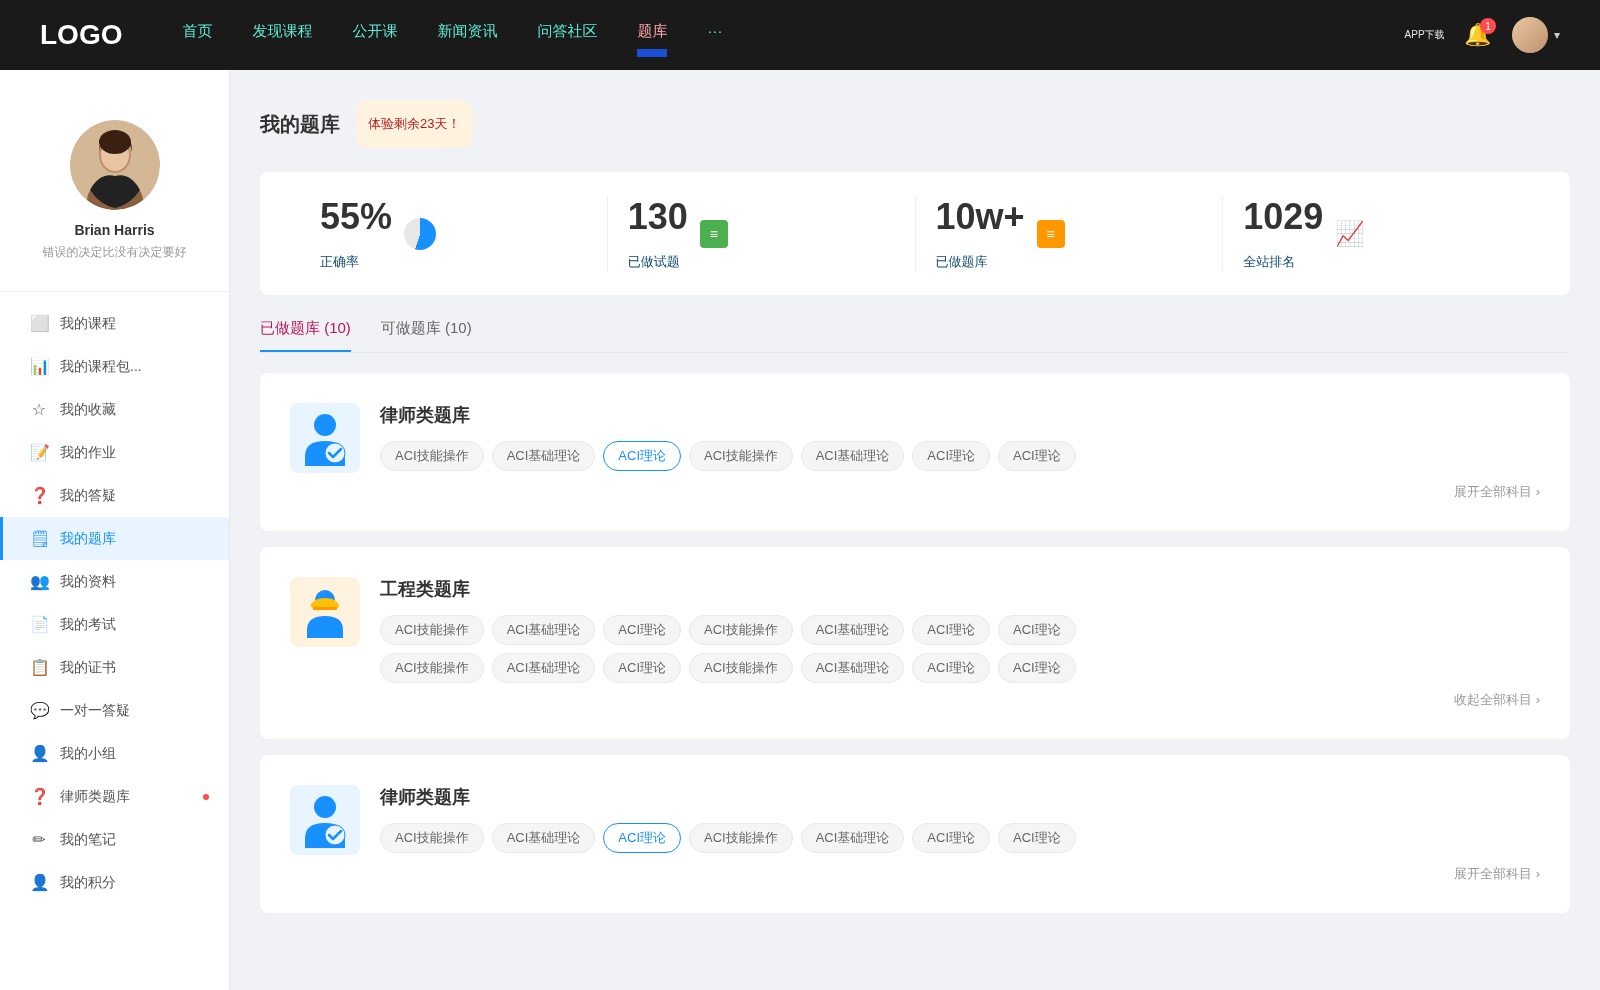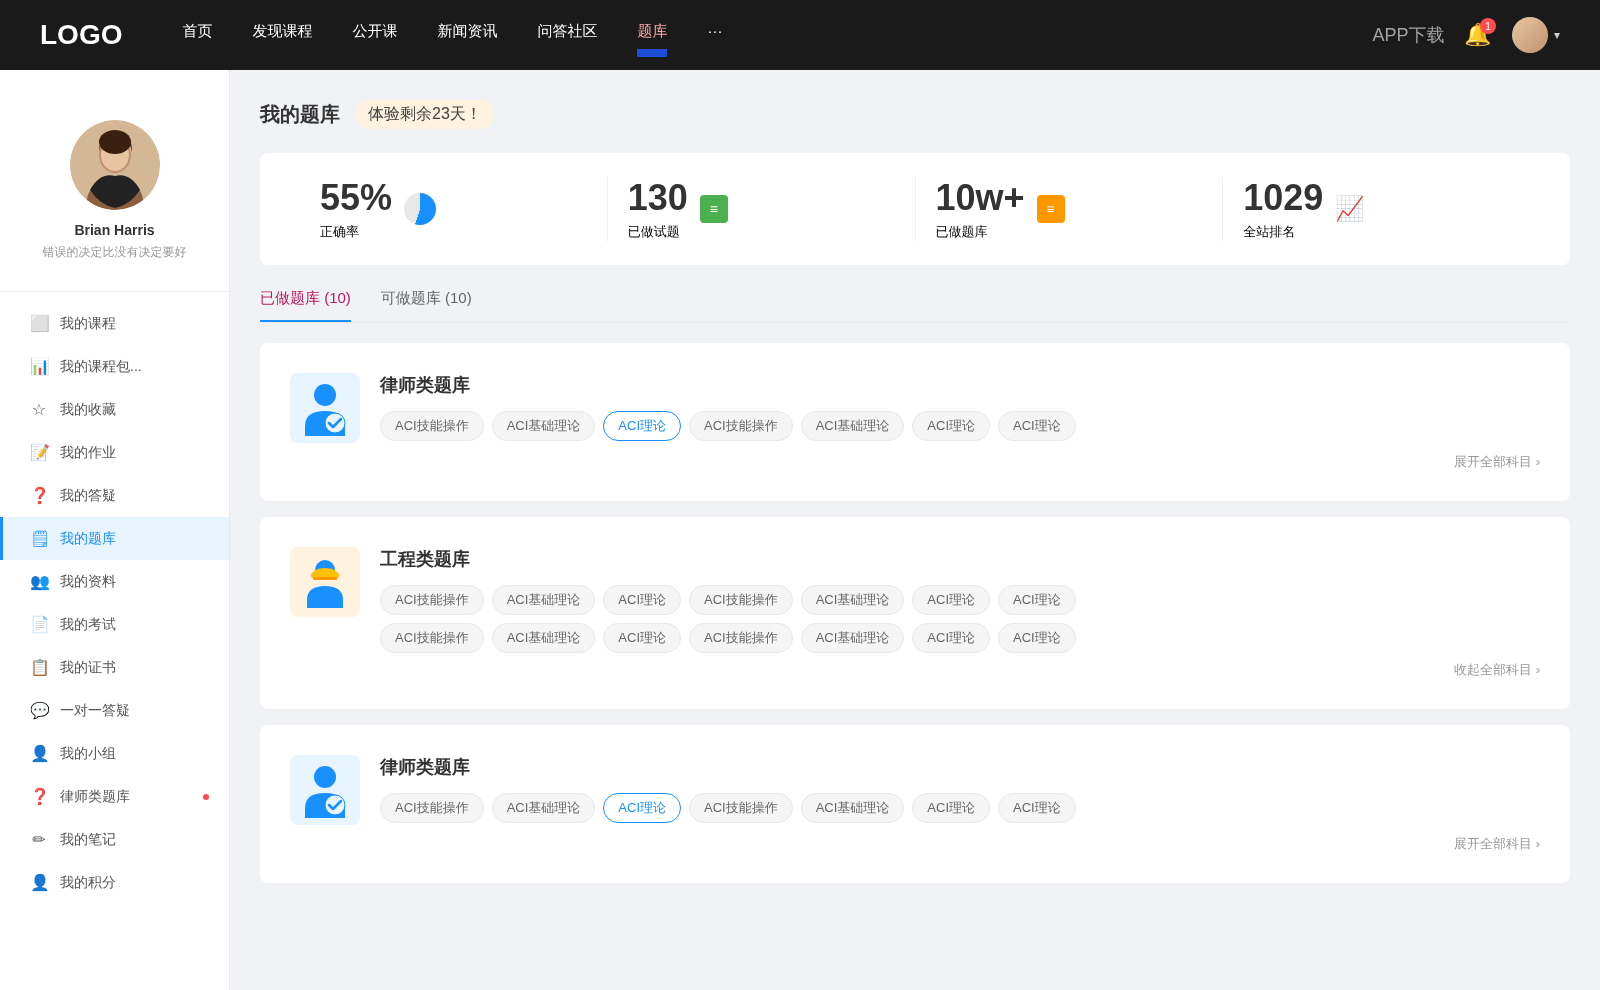--- a/index.html
+++ b/index.html
@@ -2,24 +2,24 @@
 <html><head>
   <meta charset="utf-8">
   <style>
     * { margin: 0; padding: 0; box-sizing: border-box; }
     body { font-family: -apple-system, BlinkMacSystemFont, 'PingFang SC', 'Microsoft YaHei', sans-serif; background: #f0f2f5; width: 1600px; min-height: 990px; overflow-x: hidden; }
 
     
     .header { background: #1a1a1a; height: 70px; display: flex; align-items: center; padding: 0 40px; position: fixed; top: 0; left: 0; right: 0; z-index: 100; }
     .logo { color: white; font-size: 28px; font-weight: bold; margin-right: 60px; }
     .nav { display: flex; gap: 40px; flex: 1; }
-    .nav-item { color: #ffffff; font-size: 15px; cursor: pointer; padding: 8px 0; text-decoration: none; }
+    .nav-item { color: #5eead4; font-size: 15px; cursor: pointer; padding: 8px 0; text-decoration: none; }
     .nav-item.active { color: #fca5a5; border-bottom: 8px solid #1d4ed8; }
     .header-right { display: flex; align-items: center; gap: 20px; }
-    .app-download { color: #a3a3a3; font-size: 18px; cursor: pointer; margin-left: 42px; }
+    .app-download { color: #e5e5e5; font-size: 10px; cursor: pointer; margin-left: 42px; }
     .avatar-wrapper { display: flex; align-items: center; gap: 6px; cursor: pointer; }
     .avatar { width: 36px; height: 36px; border-radius: 50%; background: #888; overflow: hidden; }
     .chevron { color: #ccc; font-size: 12px; }
 
     
     .main-layout { display: flex; padding-top: 70px; min-height: 990px; }
 
     
     .sidebar { width: 230px; background: #fff; padding: 30px 0; flex-shrink: 0; border-right: 1px solid #e8e8e8; }
     .user-profile { text-align: center; padding: 20px 20px 30px; border-bottom: 1px solid #f0f0f0; }
@@ -32,28 +32,28 @@
     .menu-item { display: flex; align-items: center; gap: 12px; padding: 12px 30px; cursor: pointer; font-size: 14px; color: #555; transition: all 0.2s; position: relative; }
     .menu-item.active { color: #1890ff; background: #e8f4ff; }
     .menu-item.active::before { content: ''; position: absolute; left: 0; top: 0; bottom: 0; width: 3px; background: #1890ff; }
     .menu-icon { font-size: 16px; width: 18px; text-align: center; }
     .menu-dot { width: 6px; height: 6px; background: #ff4d4f; border-radius: 50%; position: absolute; right: 20px; top: 50%; transform: translateY(-50%); }
 
     
     .content { flex: 1; padding: 30px; }
     .page-header { display: flex; align-items: center; gap: 16px; margin-bottom: 24px; }
     .page-title { font-size: 20px; font-weight: 600; color: #333; }
-    .trial-badge { background: #fff3e0; color: #404040; font-size: 16px; padding: 4px 12px; border-radius: 12px; }
+    .trial-badge { background: #fff3e0; color: #b91c1c; font-size: 13px; padding: 15px 12px; border-radius: 12px; }
 
     
     .stats-bar { display: flex; background: white; border-radius: 8px; padding: 24px 40px; margin-bottom: 24px; gap: 0; }
     .stat-item { flex: 1; display: flex; align-items: center; padding: 0 20px; border-right: 1px solid #f0f0f0; }
     .stat-item:last-child { border-right: none; }
     .stat-number { font-size: 36px; font-weight: 600; color: #333; }
-    .stat-label { font-size: 13px; color: #000000; margin-top: 4px; }
+    .stat-label { font-size: 13px; color: #0c4a6e; margin-top: 15px; }
 
     
     .tabs { display: flex; gap: 30px; margin-bottom: 20px; border-bottom: 1px solid #e8e8e8; padding-bottom: 0; }
     .tab { font-size: 15px; color: #666; cursor: pointer; padding-bottom: 12px; border-bottom: 2px solid transparent; }
     .tab.active { color: #be185d; border-bottom: 2px solid #1890ff; font-weight: 500; }
 
     
     .qbank-card { background: white; border-radius: 8px; padding: 30px; margin-bottom: 16px; }
     .qbank-header { display: flex; align-items: flex-start; gap: 20px; }
     .qbank-icon { width: 70px; height: 70px; background: #e8f4ff; border-radius: 8px; display: flex; align-items: center; justify-content: center; flex-shrink: 0; }

